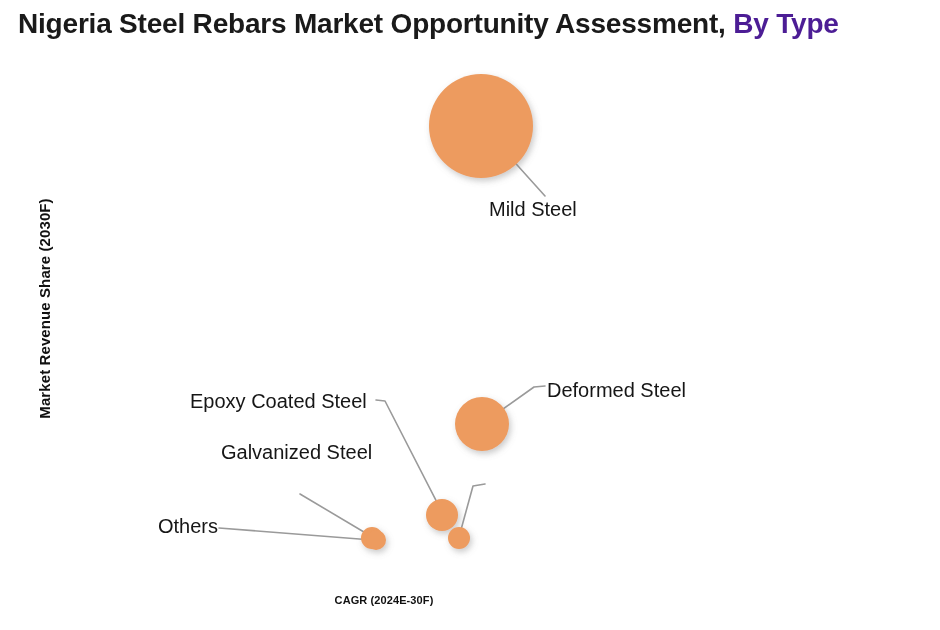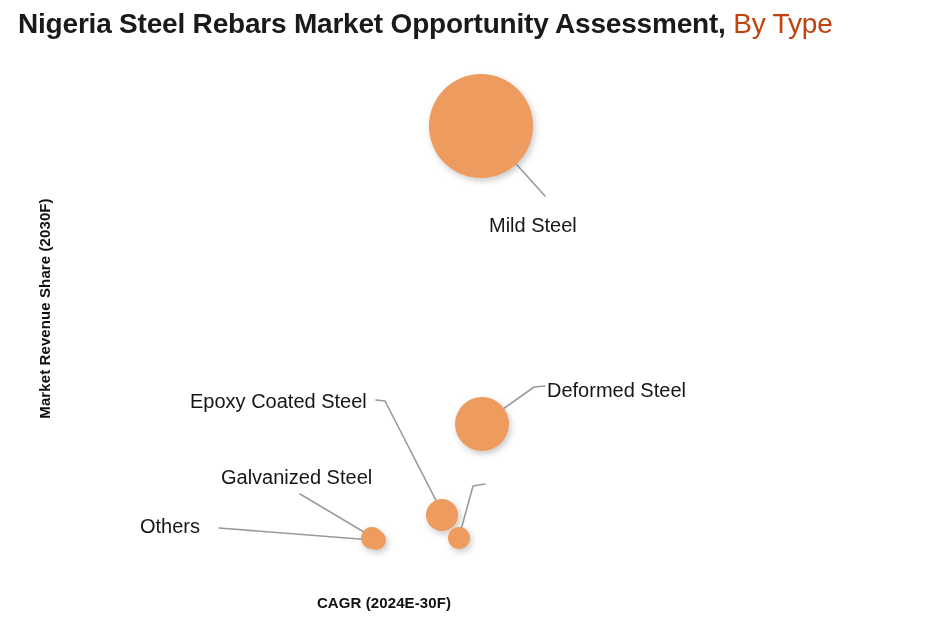--- a/index.html
+++ b/index.html
@@ -24,22 +24,22 @@
     left: 18px;
     top: 8px;
     width: 910px;
     font-size: 28px;
     font-weight: 700;
     letter-spacing: -0.2px;
     color: #1a1a1a;
     white-space: nowrap;
   }
   #chart-title .accent {
-    color: #c2410c;
-    font-weight: 400;
+    color: #4c1d95;
+    font-weight: 700;
   }
 
   
   #y-axis-title {
     position: absolute;
     left: -86px;
     top: 300px;
     width: 260px;
     text-align: center;
     transform: rotate(-90deg);
@@ -48,21 +48,21 @@
     font-weight: 700;
     color: #111111;
     letter-spacing: 0.1px;
   }
   #x-axis-title {
     position: absolute;
     left: 254px;
     top: 594px;
     width: 260px;
     text-align: center;
-    font-size: 15px;
+    font-size: 11px;
     font-weight: 700;
     color: #111111;
     letter-spacing: 0.1px;
   }
 
   
   #plot-svg {
     position: absolute;
     left: 0;
     top: 0;
@@ -113,24 +113,24 @@
     <g filter="url(#bubbleShadow)">
       <circle cx="481" cy="126" r="52" fill="#ED9B5E"></circle>
       <circle cx="482" cy="424" r="27" fill="#ED9B5E"></circle>
       <circle cx="442" cy="515" r="16" fill="#ED9B5E"></circle>
       <circle cx="459" cy="538" r="11" fill="#ED9B5E"></circle>
       <circle cx="372" cy="538" r="11" fill="#ED9B5E"></circle>
       <circle cx="376" cy="540" r="10" fill="#ED9B5E"></circle>
     </g>
   </svg>
 
-  <div class="bubble-label" style="left:489px; top:214px;">Mild Steel</div>
+  <div class="bubble-label" style="left:489px; top:198px;">Mild Steel</div>
 
   <div class="bubble-label" style="left:190px; top:390px;">Epoxy Coated Steel</div>
 
   <div class="bubble-label" style="left:547px; top:379px;">Deformed Steel</div>
 
 
-  <div class="bubble-label" style="left:221px; top:466px;">Galvanized Steel</div>
+  <div class="bubble-label" style="left:221px; top:441px;">Galvanized Steel</div>
 
-  <div class="bubble-label" style="left:140px; top:515px;">Others</div>
+  <div class="bubble-label" style="left:158px; top:515px;">Others</div>
 
 </div>
 
 </body></html>

